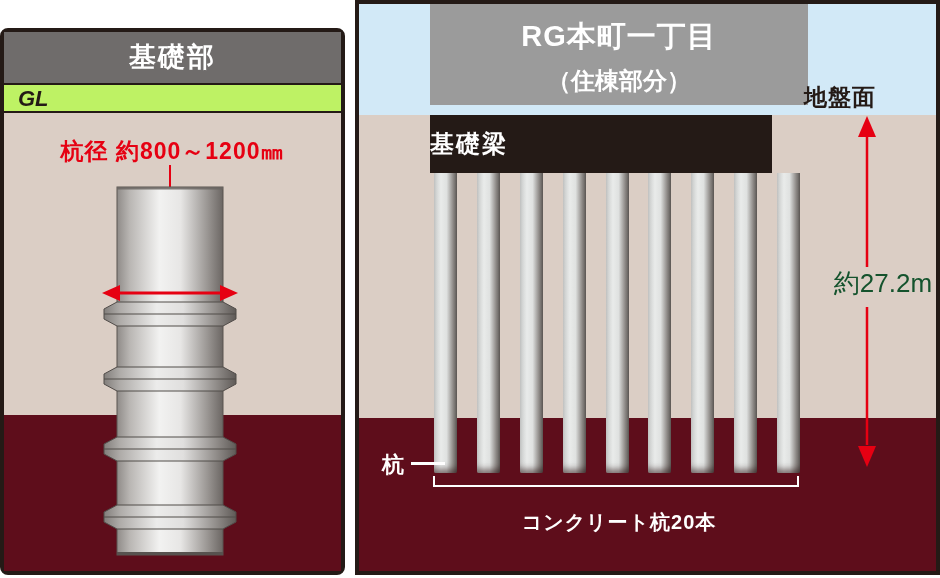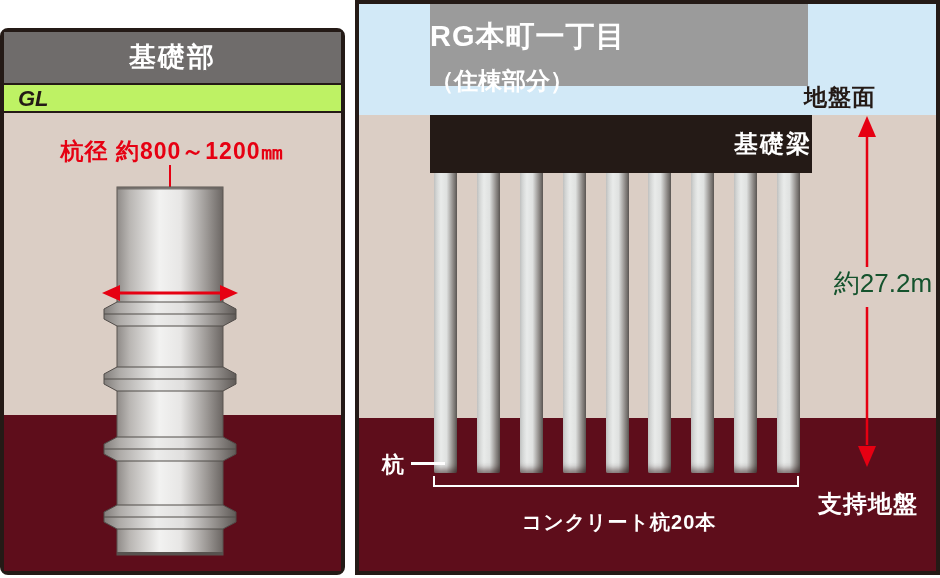--- a/index.html
+++ b/index.html
@@ -17,26 +17,26 @@
          line-height:28px;padding-left:14px;box-sizing:border-box;font-style:italic;}
   .lp-bearing{left:0;top:383px;width:100%;height:156px;background:#5e0d1b;}
   .lp-dim{left:0;top:104px;width:100%;text-align:center;color:#e60012;
           font-size:23px;font-weight:bold;letter-spacing:1px;}
   .lp-pile-svg{left:91px;top:133px;}
   
   .right-panel{left:355px;top:0;width:585px;height:575px;background:#d2e9f7;}
   .right-panel > *{position:absolute;}
   .rp-soil{left:0;top:111px;width:100%;height:303px;background:#dbcec5;}
   .rp-bearing{left:0;top:414px;width:100%;height:153px;background:#5e0d1b;}
-  .building{left:71px;top:0;width:378px;height:82px;background:#9b9b9b;
-            color:#fff;text-align:left;}
+  .building{left:71px;top:0;width:378px;height:101px;background:#9b9b9b;
+            color:#fff;text-align:center;}
   .b-name{font-size:29px;font-weight:bold;margin-top:13px;letter-spacing:1px;}
   .b-sub{font-size:24px;font-weight:bold;margin-top:8px;}
-  .beam{left:71px;top:111px;width:382px;height:58px;background:#241a16;color:#fff;
-        font-size:24px;font-weight:bold;text-align:right;line-height:58px;letter-spacing:2px;}
+  .beam{left:71px;top:111px;width:342px;height:58px;background:#241a16;color:#fff;
+        font-size:24px;font-weight:bold;text-align:left;line-height:58px;letter-spacing:2px;}
   .rpile{position:absolute;top:169px;width:23px;height:300px;
          background:linear-gradient(90deg,#c9cbca 0%,#e9ebea 30%,#dfe1e0 55%,#918d8a 82%,#5f5b58 100%);
          border-radius:0 0 2px 2px;
          box-shadow:inset 0 -8px 6px -4px rgba(40,18,18,.55);}
   .gl-label{left:445px;top:78px;color:#241a16;font-size:23px;font-weight:bold;letter-spacing:1px;}
   .depth-svg{left:496px;top:106px;}
   .depth-label{left:459px;top:262px;width:130px;text-align:center;color:#14532d;
                font-size:26px;font-weight:normal;}
   .pile-tag{left:23px;top:446px;color:#fff;font-size:22px;font-weight:bold;}
   .leader{left:52px;top:458px;width:34px;height:3px;background:#fff;}
@@ -139,16 +139,15 @@
         <polygon points="12,357 3,336 21,336"></polygon>
       </g>
     </svg>
     <div class="depth-label">約27.2m</div>
 
     <div class="pile-tag">杭</div>
     <div class="leader"></div>
     <div class="bracket"></div>
 
     <div class="pile-count">コンクリート杭20本</div>
-    <div class="bearing-label">支持地盤</div>
   </div>
 
 </div>
 
 </body></html>

